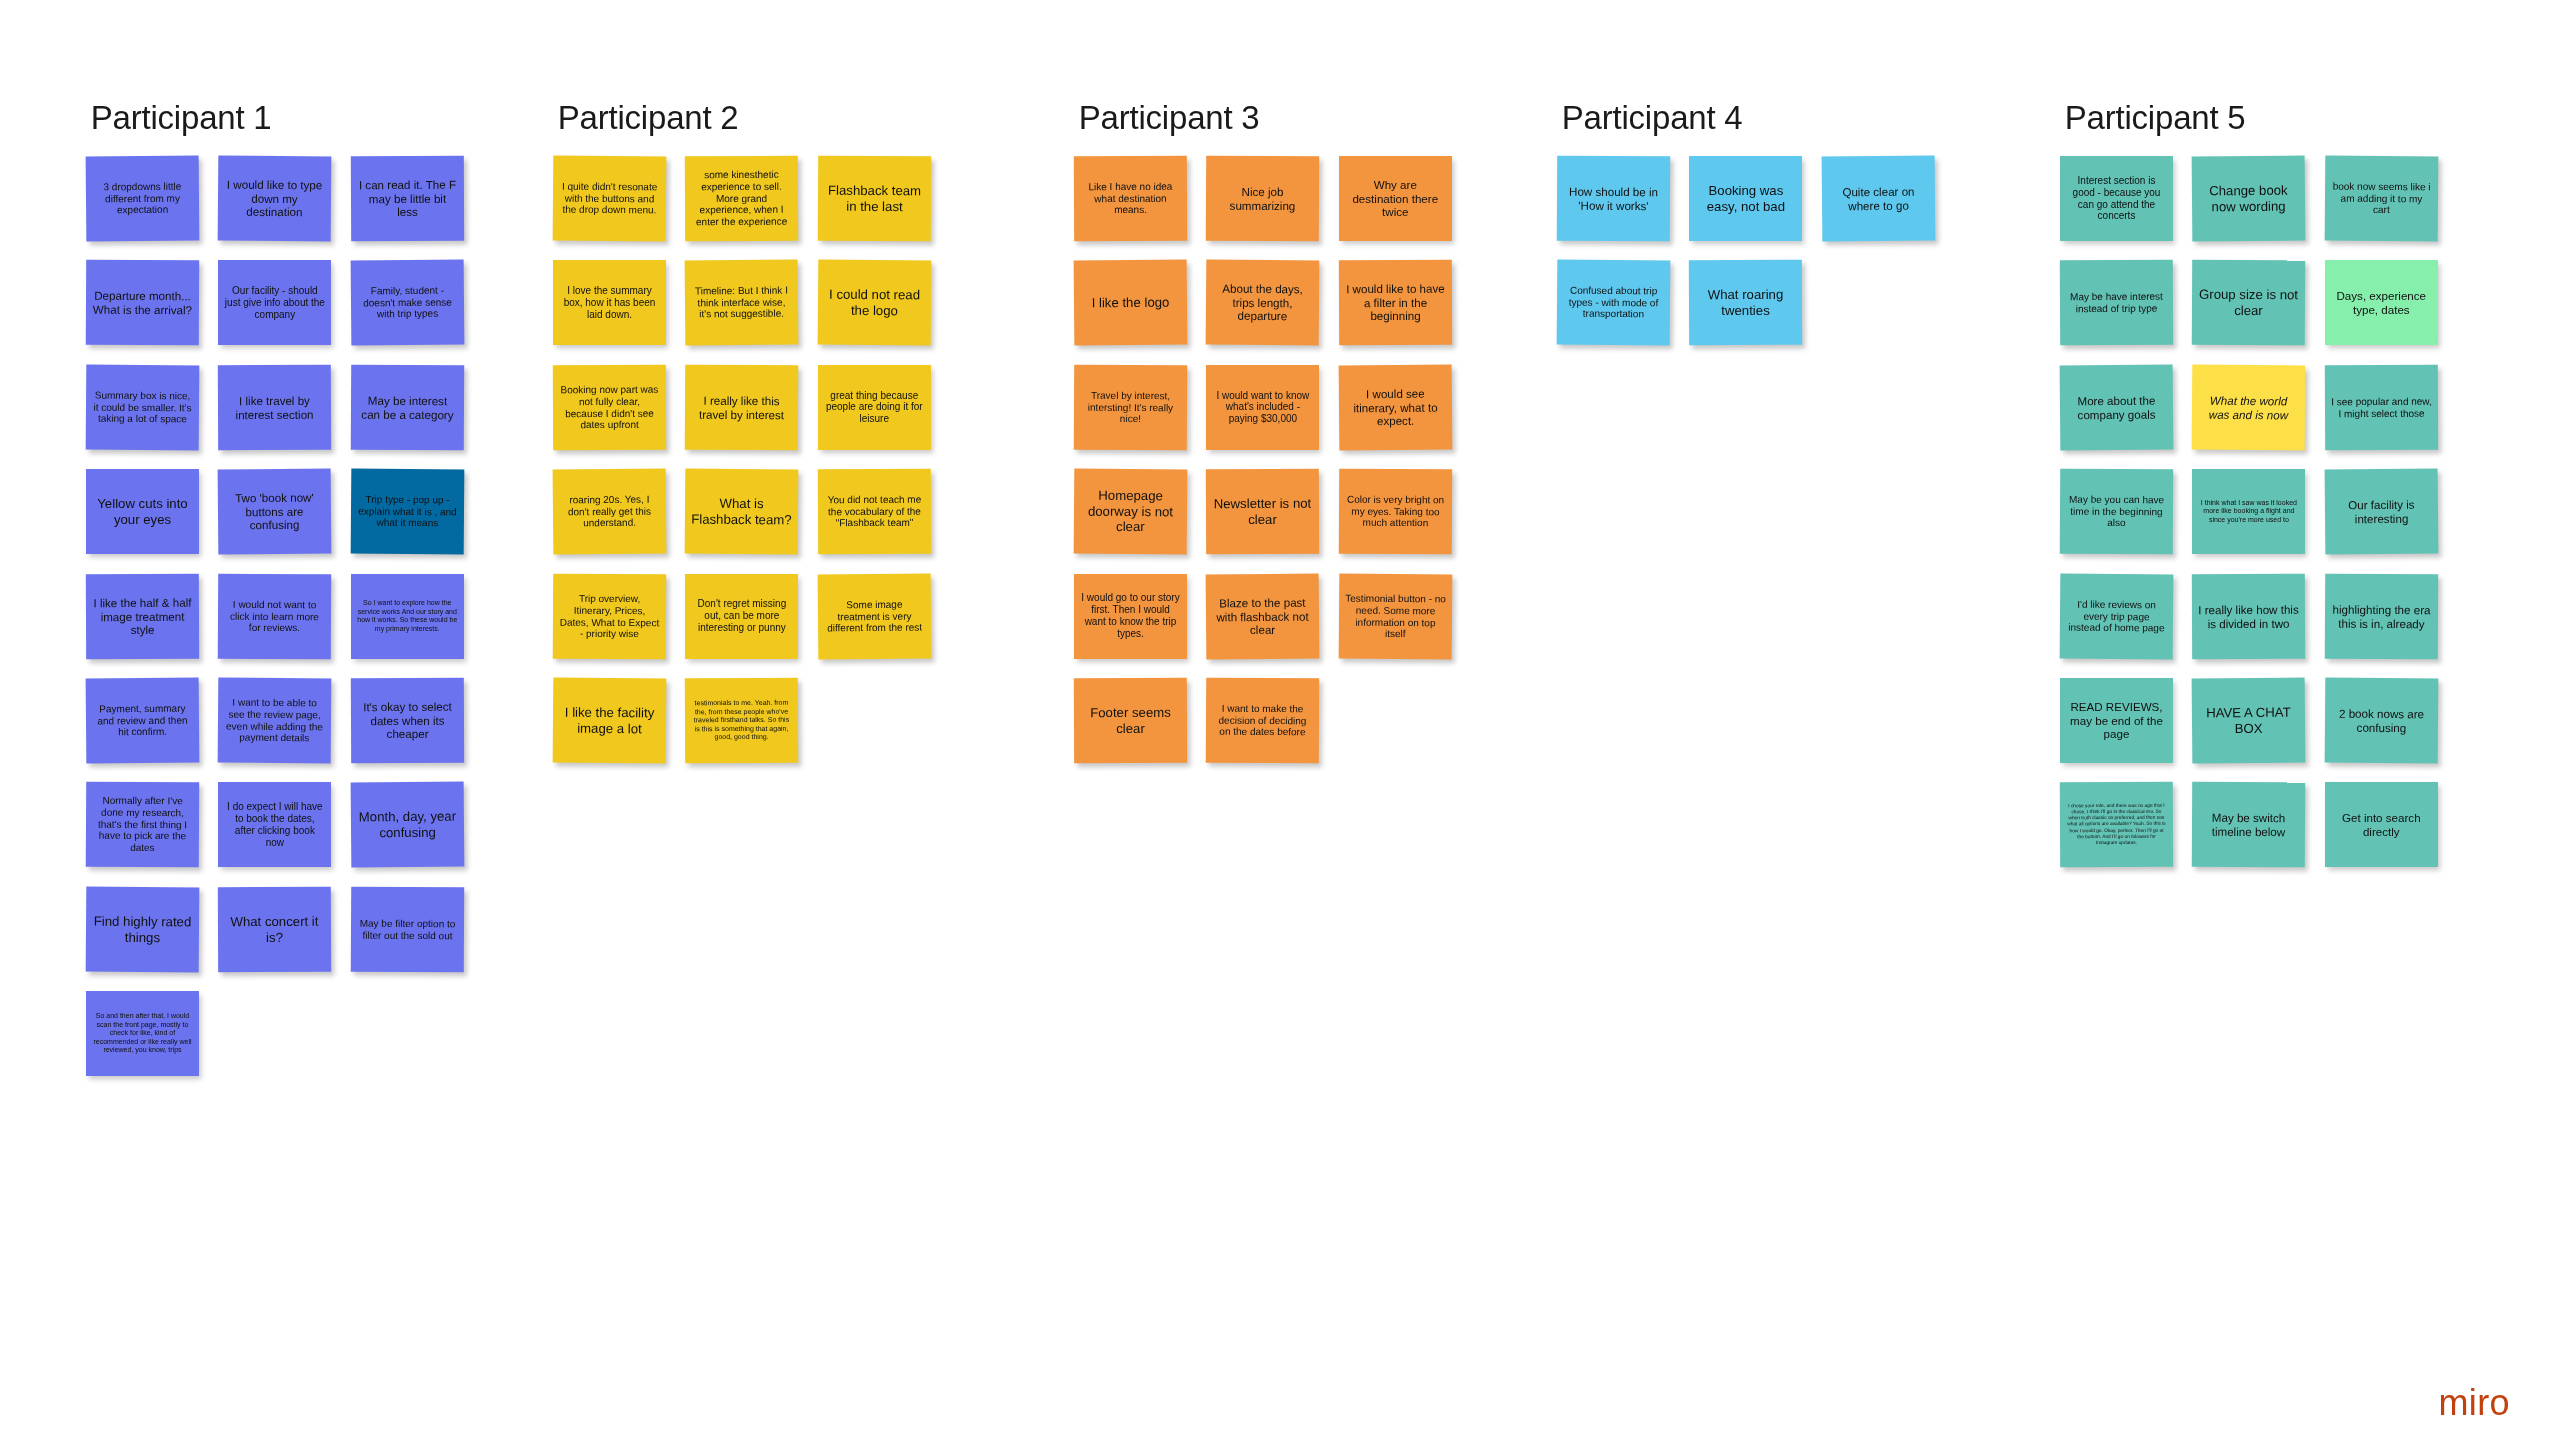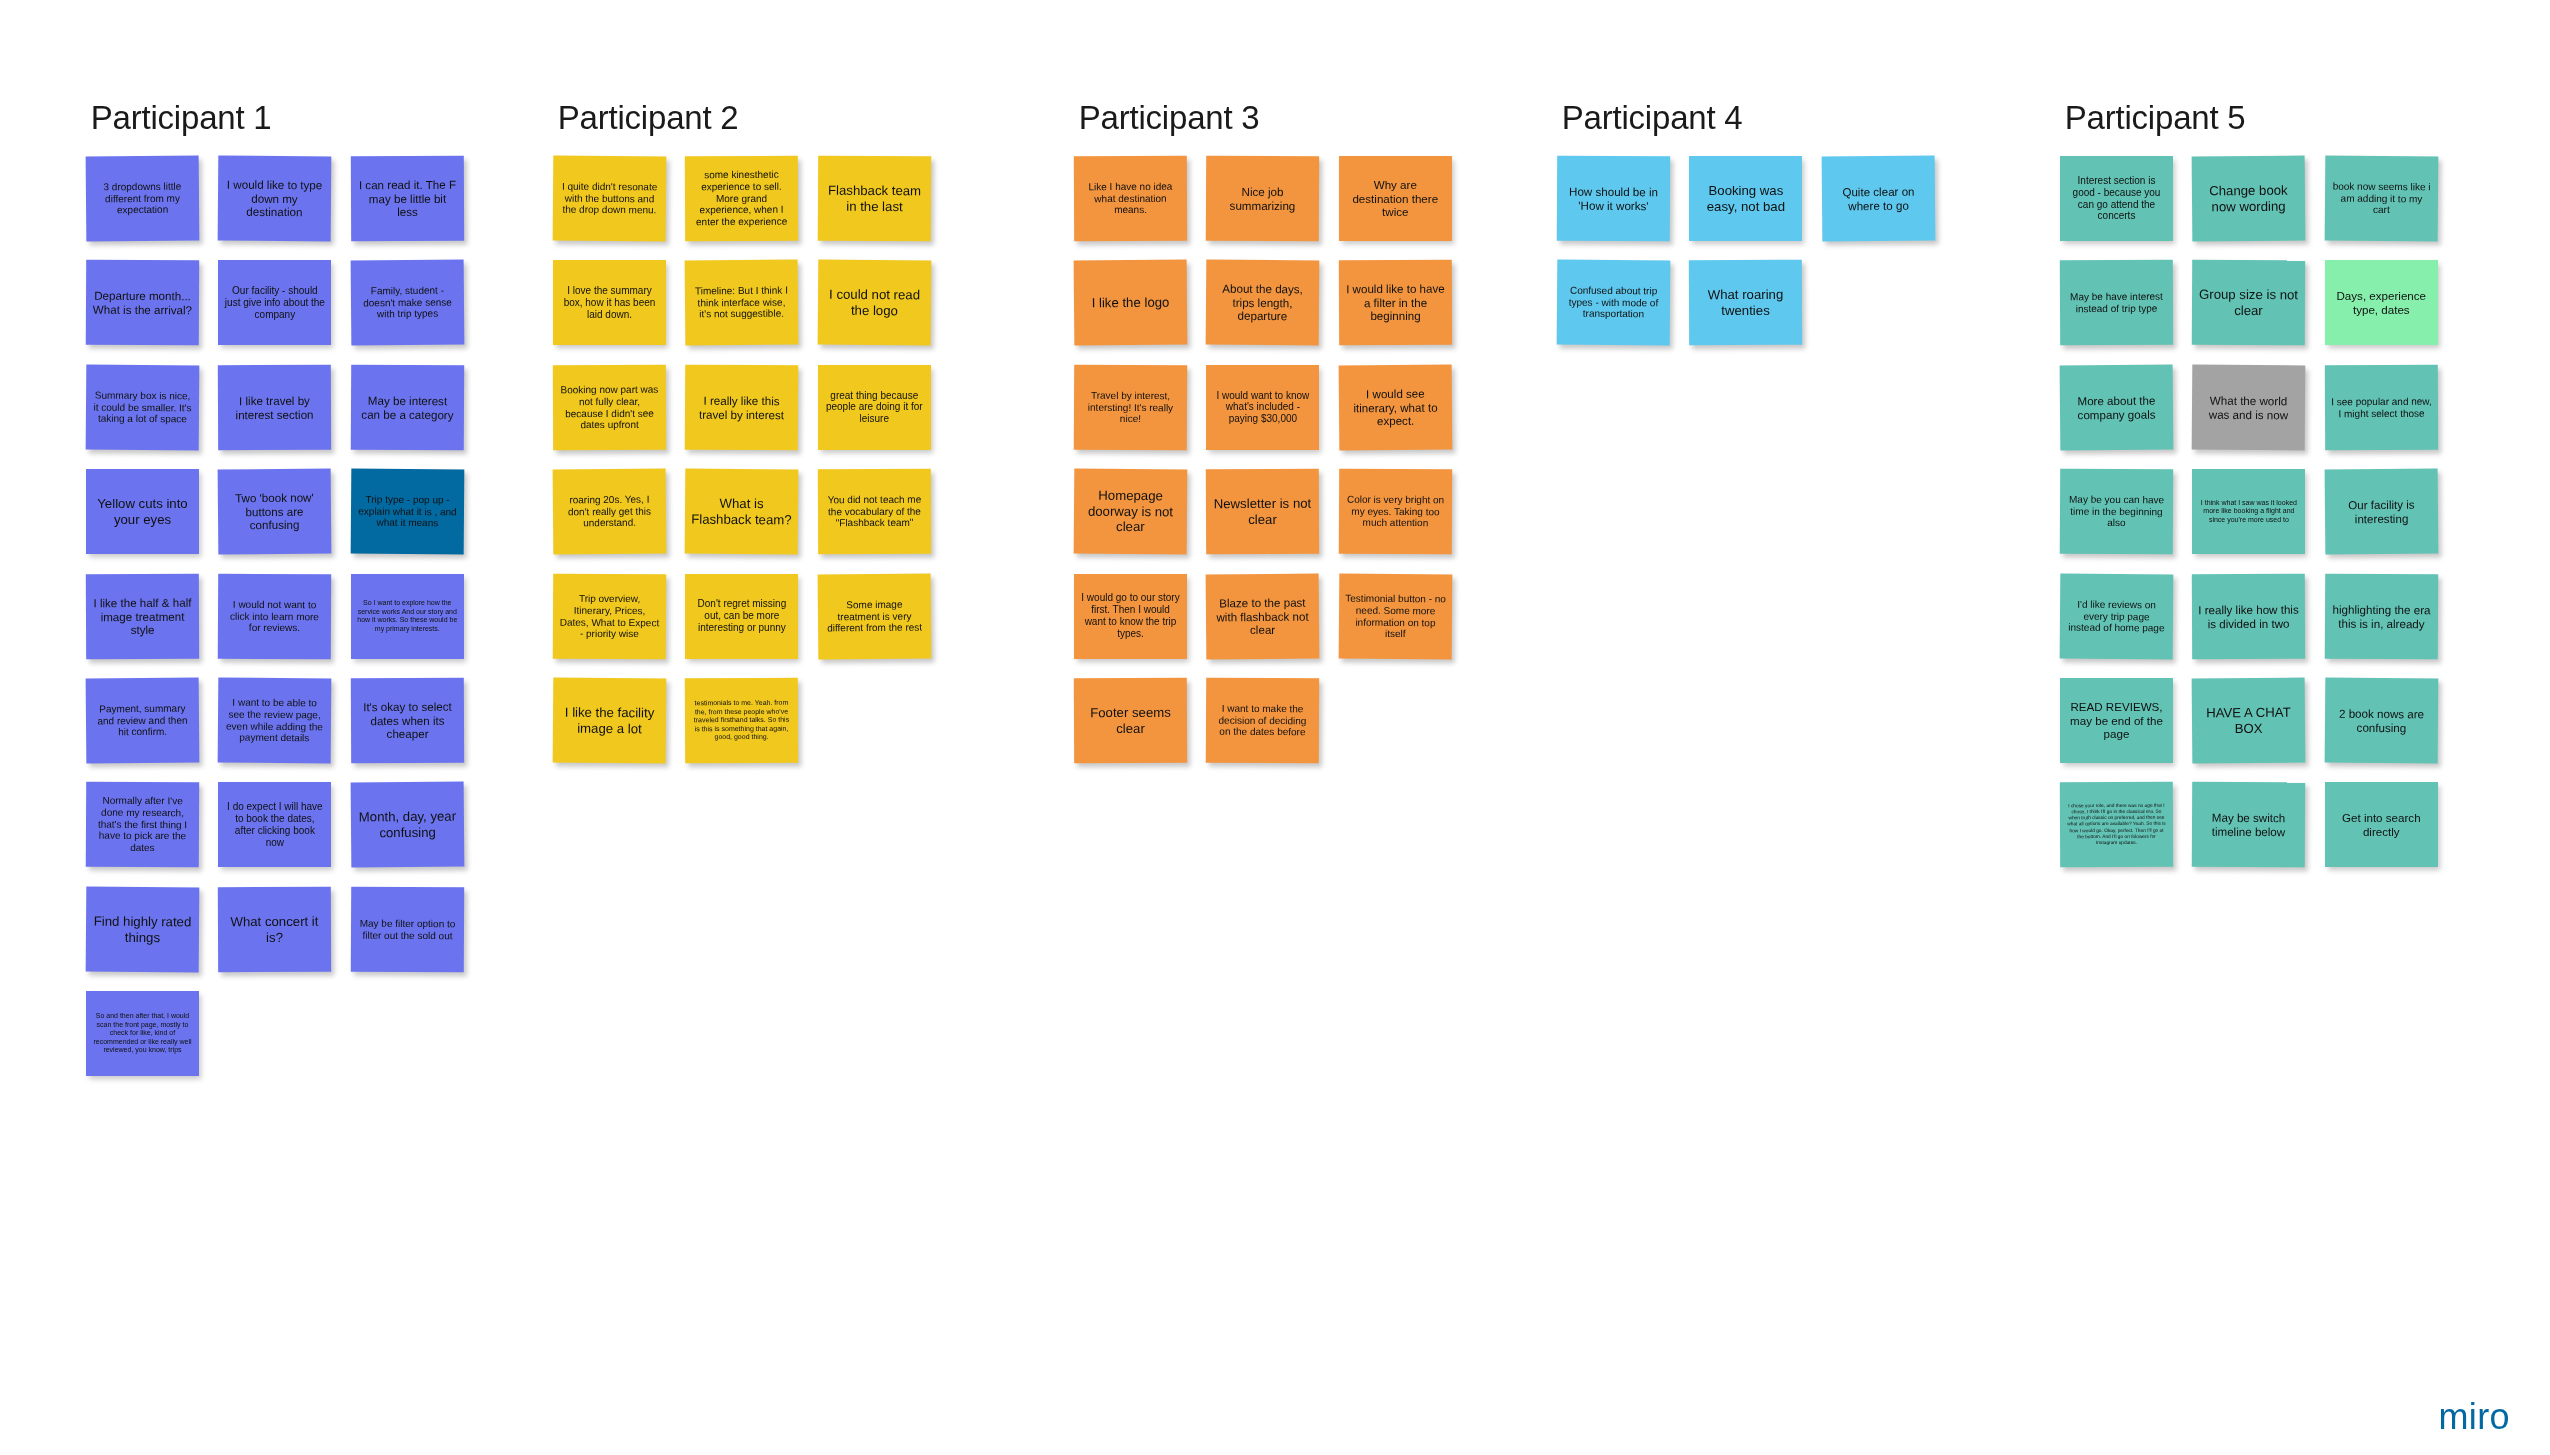--- a/index.html
+++ b/index.html
@@ -69,23 +69,23 @@
   
   .r1 { transform: rotate(-0.5deg); }
   .r2 { transform: rotate(0.45deg); }
   .r3 { transform: rotate(-0.25deg); }
   .r4 { transform: rotate(0.3deg); }
   .r0 { transform: rotate(0deg); }
 
   .watermark {
     position: absolute;
     right: 40px;
-    bottom: 17px;
+    bottom: 31px;
     font-size: 36px;
-    color: #0369a1;
+    color: #c2410c;
     letter-spacing: 0.4px;
     font-weight: 400;
     user-select: none;
     text-align: center;
   }
 </style>
 </head>
 <body>
 
 <div id="board">
@@ -318,21 +318,21 @@
         </div>
         <div class="note s-xl r4" style="background: rgb(98, 194, 180);">
           <span>Group size is not clear</span>
         </div>
         <div class="note s-lg r0" style="background: #86efac;">
           <span>Days, experience type, dates</span>
         </div>
         <div class="note s-lg r1" style="background: rgb(98, 194, 180);">
           <span>More about the company goals</span>
         </div>
-        <div class="note s-lg r2" style="background: #a3a3a3;">
+        <div class="note s-lg r2" style="background: #fde047; font-style: italic;">
           <span>What the world was and is now</span>
         </div>
         <div class="note s-md r3" style="background: rgb(98, 194, 180);">
           <span>I see popular and new, I might select those</span>
         </div>
         <div class="note s-md r4" style="background: rgb(98, 194, 180);">
           <span>May be you can have time in the beginning also</span>
         </div>
         <div class="note s-xs r0" style="background: rgb(98, 194, 180);">
           <span>I think what I saw was it looked more like booking a flight and since you're more used to</span>

